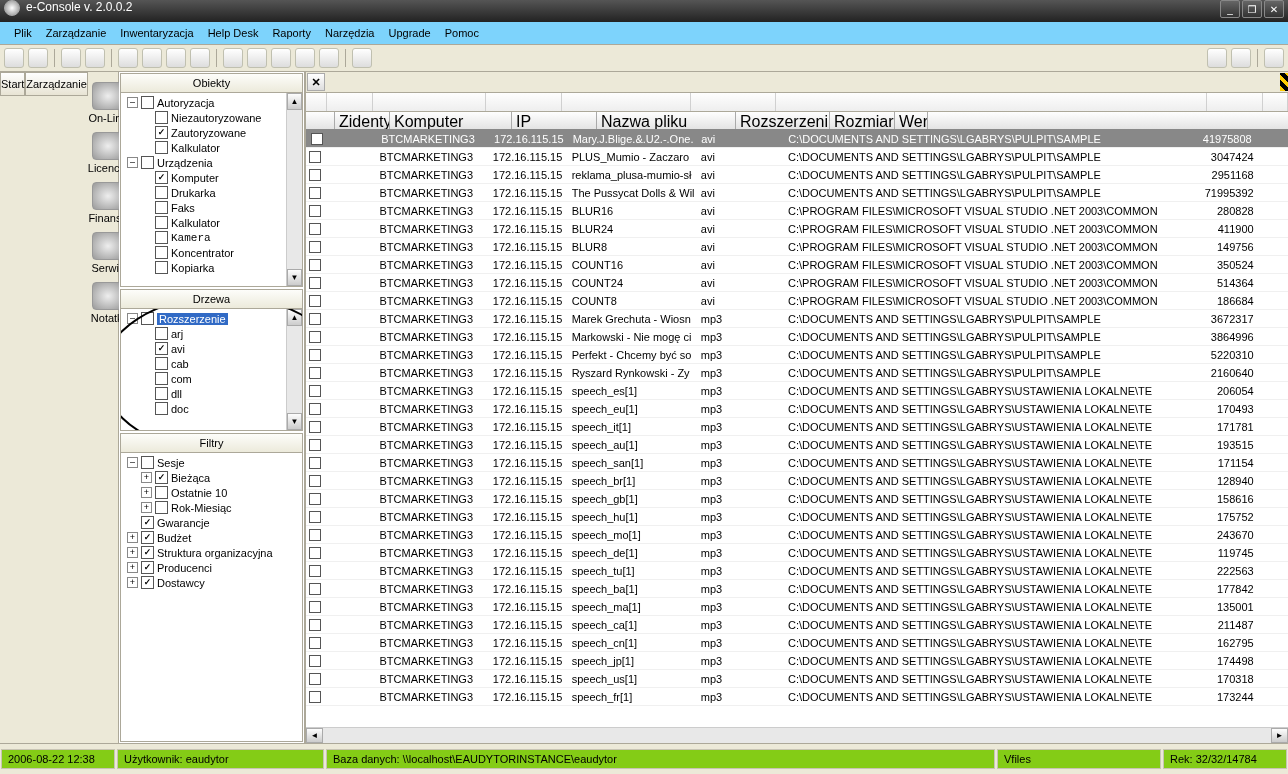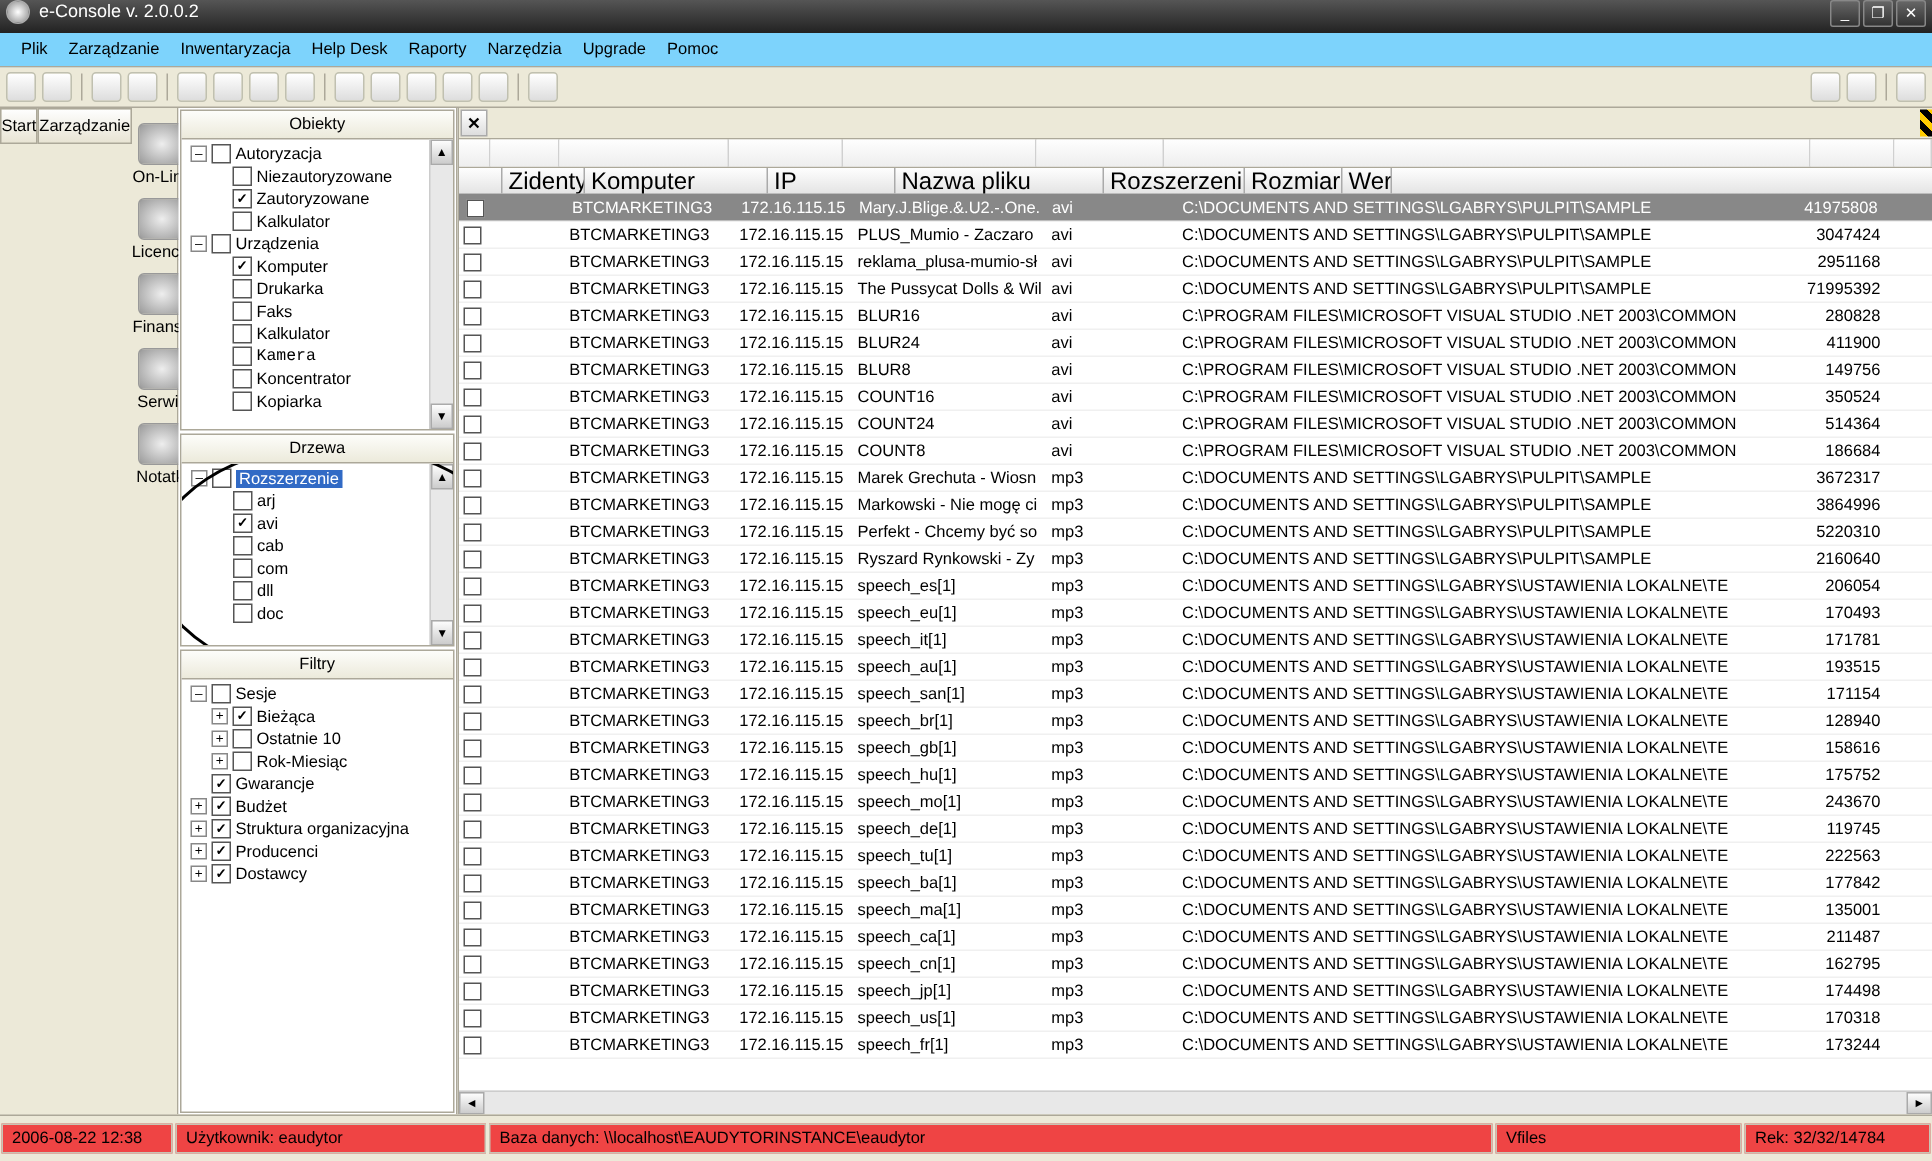--- a/index.html
+++ b/index.html
@@ -54,21 +54,21 @@
 .c-ip{width:76px}
 .c-nazwa{width:130px}
 .c-ext{width:85px}
 .c-path{width:435px}
 .c-size{width:56px;text-align:right}
 .c-wer{width:24px}
 .hscroll{height:15px;background:#e8e8e8;border-top:1px solid #ccc;display:flex}
 .hscroll .sb-btn{width:15px;height:13px}
 .hscroll .track{flex:1}
 .statusbar{height:30px;border-top:1px solid #aca899;background:#ece9d8;display:flex;align-items:center;font-size:11px}
-.status-cell{border:1px solid #c8c4b4;height:18px;display:flex;align-items:center;padding:0 6px;margin:0 1px;background:#ef4444}
+.status-cell{border:1px solid #c8c4b4;height:18px;display:flex;align-items:center;padding:0 6px;margin:0 1px;background:#84cc16}
 .warn-strip{width:8px;background:repeating-linear-gradient(45deg,#ffcc00 0 4px,#000 4px 8px)}
 </style>
 </head>
 <body>
 
 <div class="window">
 
  <div class="titlebar">
   <div class="icon"></div>
   <span>e-Console v. 2.0.0.2</span>

